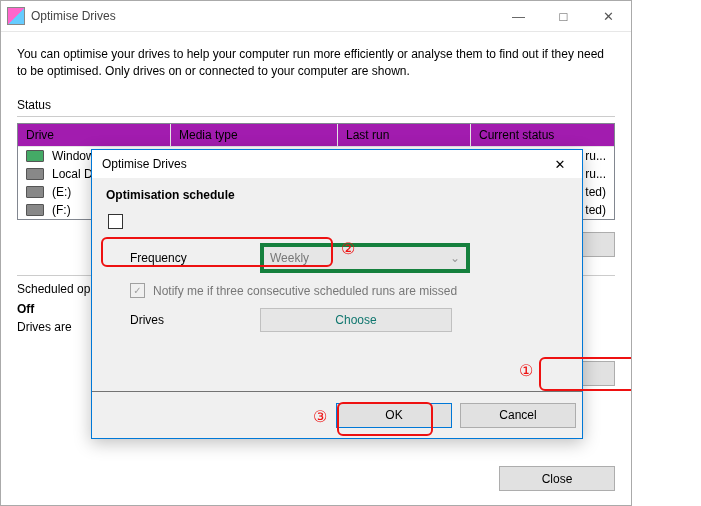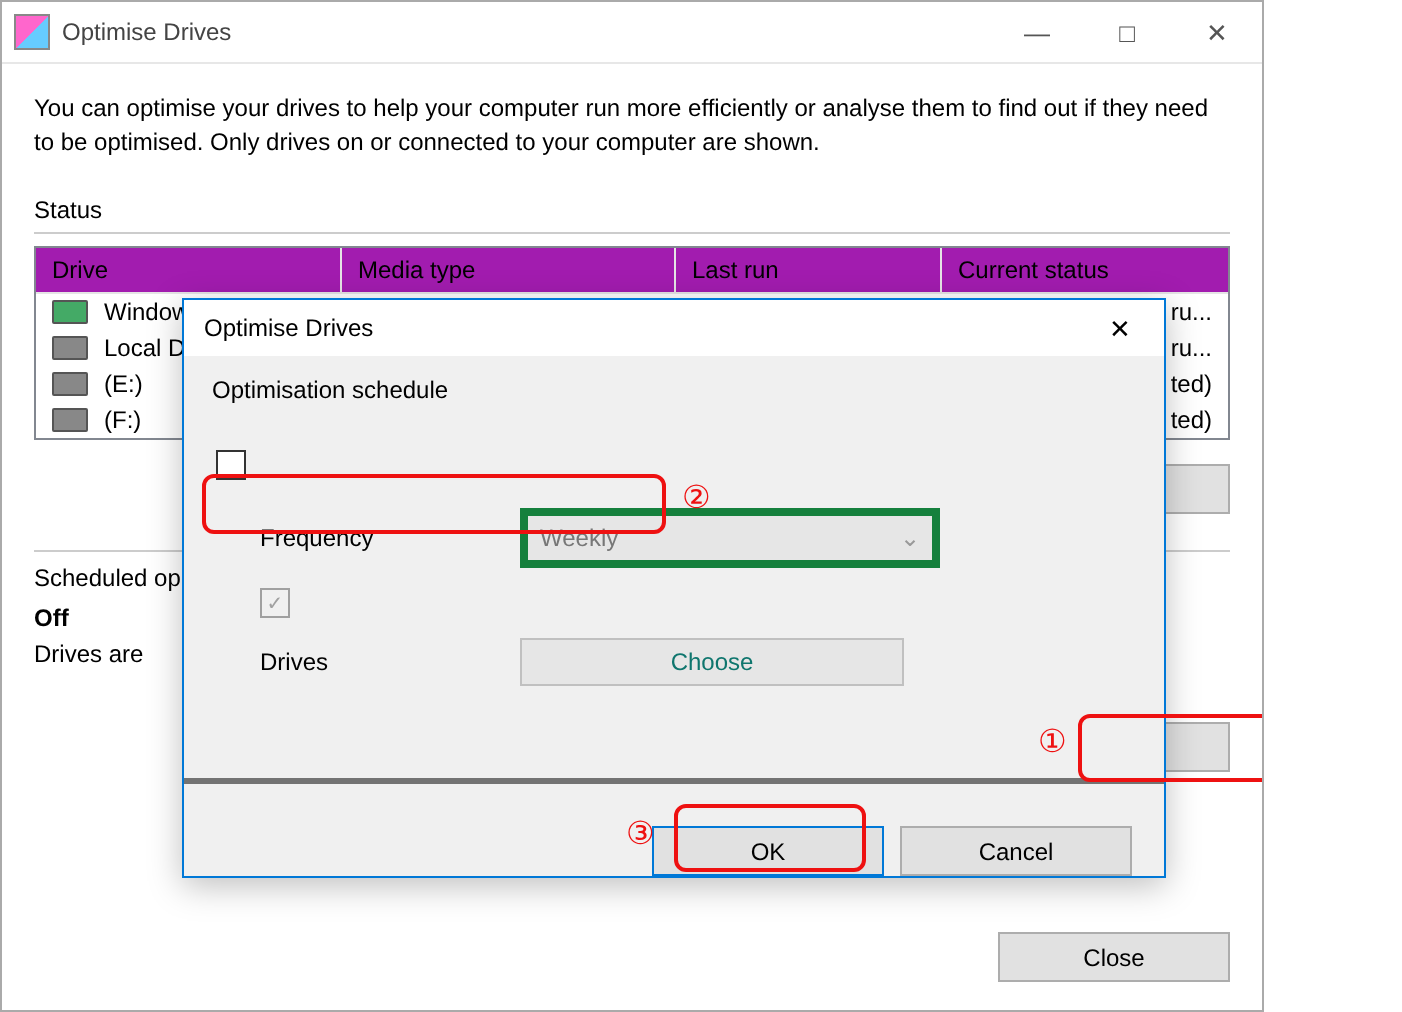--- a/index.html
+++ b/index.html
@@ -30,31 +30,31 @@
 .sched-label{margin-bottom:3px}
 .sched-off{font-weight:600;margin:6px 0 4px}
 .closebar{position:absolute;right:16px;bottom:14px}
 
 
 .modal{position:absolute;left:90px;top:148px;width:492px;height:290px;background:#f0f0f0;border:1px solid #0078d7;box-shadow:0 4px 16px rgba(0,0,0,.25);box-sizing:border-box}
 .modal .mtitle{height:28px;display:flex;align-items:center;padding:0 4px 0 10px;background:#fff}
 .modal .mtitle-text{flex:1;font-size:12px}
 .mclose{width:36px;height:24px;display:flex;align-items:center;justify-content:center;font-size:13px}
 .mbody{padding:10px 14px 0 14px}
-.mheading{font-weight:400;margin-bottom:19px}
+.mheading{font-weight:700;margin-bottom:8px}
 .optrow{display:flex;align-items:center;gap:8px;padding:4px 2px}
 .chk{width:13px;height:13px;border:1px solid #333;background:#fff;display:inline-flex;align-items:center;justify-content:center;font-size:10px;color:#333}
 .chk.disabled{border-color:#a0a0a0;color:#a0a0a0;background:#f0f0f0}
 .fld{display:flex;align-items:center;gap:30px;margin:10px 0 0 24px}
 .fld label{width:100px}
 .select{width:190px;height:22px;background:#e6e6e6;border:4px solid #15803d;display:flex;align-items:center;justify-content:space-between;padding:0 6px;color:#777}
 .select .chev{color:#999}
 .notify{margin:10px 0 0 24px;display:flex;align-items:center;gap:8px;color:#777}
 .choosebtn{width:190px;height:22px;background:#e6e6e6;border:1px solid #c0c0c0;color:#0f766e;display:flex;align-items:center;justify-content:center}
-.dlgbtns{position:absolute;bottom:0;left:0;right:0;height:46px;background:#f0f0f0;border-top:3px solid #737373;display:flex;align-items:flex-end;justify-content:flex-end;gap:8px;padding:0 16px}
+.dlgbtns{position:absolute;bottom:0;left:0;right:0;height:46px;background:#f0f0f0;border-top:1px solid #737373;display:flex;align-items:center;justify-content:flex-end;gap:8px;padding:0 6px}
 
 
 .ann{position:absolute;border:2px solid #e11;border-radius:6px;pointer-events:none}
 .annnum{position:absolute;color:#e11;font-size:16px;font-family:serif;pointer-events:none}
 </style>
 </head>
 <body>
 
 <div class="window">
   <div class="titlebar">
@@ -134,20 +134,21 @@
       <div class="fld">
         <label>Frequency</label>
         <div class="select">
           <span>Weekly</span>
           <span class="chev">⌄</span>
         </div>
       </div>
 
       <div class="notify">
         <span class="chk disabled">✓</span>
+        <span>Notify me if three consecutive scheduled runs are missed</span>
       </div>
 
       <div class="fld">
         <label>Drives</label>
         <div class="choosebtn">Choose</div>
       </div>
     </div>
     <div class="dlgbtns">
       <div class="btn" style="border-color:#0078d7">OK</div>
       <div class="btn">Cancel</div>

